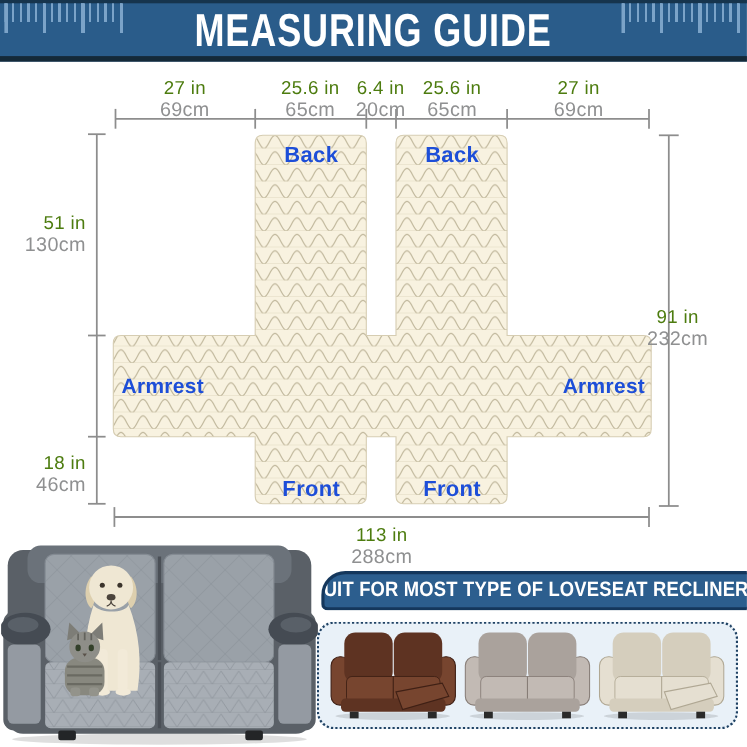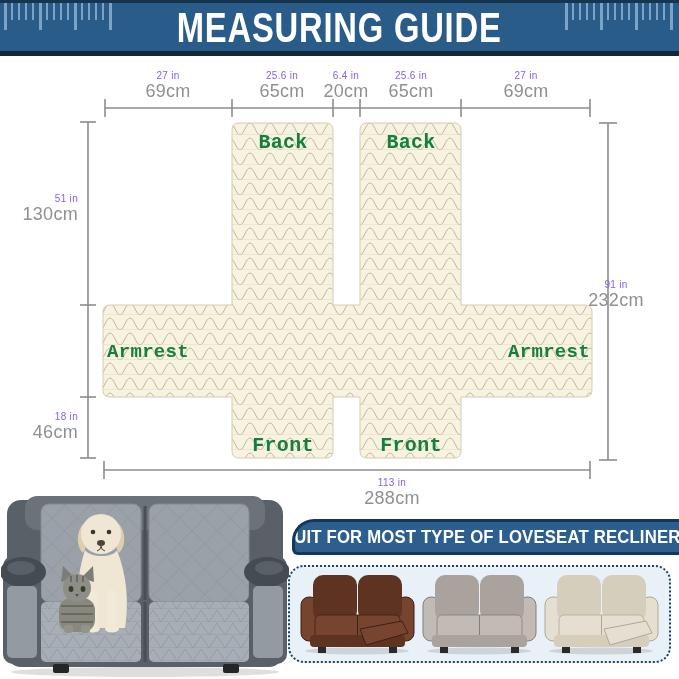--- a/index.html
+++ b/index.html
@@ -16,26 +16,26 @@
   .hdr h1 span{display:inline-block;transform:scaleX(.78);letter-spacing:1px;}
   .ruler{position:absolute;top:3px;width:110px;height:28px;}
   .ruler.left{left:4px;}
   .ruler.right{right:4px;}
   .ruler .short,.ruler .long{position:absolute;left:0;top:0;width:100%;}
   .ruler .short{height:17px;background:repeating-linear-gradient(90deg,#7ba3c8 0 2px,transparent 2px 7px);}
   .ruler .long{height:27px;background:repeating-linear-gradient(90deg,#7ba3c8 0 3px,transparent 3px 35px);}
   
   .diagram-svg{position:absolute;left:0;top:0;}
   .mlabel{position:absolute;line-height:1.12;text-align:center;white-space:nowrap;}
-  .mlabel .in-val{font-size:10px;color:#8b5cf6;letter-spacing:.3px;}
+  .mlabel .in-val{font-size:17px;color:#4d7c0f;letter-spacing:.3px;}
   .mlabel .cm-val{font-size:18px;color:#8f9091;letter-spacing:.3px;}
   .mlabel.centered{transform:translateX(-50%);}
   .mlabel.rightalign{text-align:right;width:70px;}
-  .plabel{position:absolute;transform:translate(-50%,-50%);font-weight:bold;color:#15803d;
-    font-size:20px;letter-spacing:.3px;white-space:nowrap;font-family:Liberation Mono, monospace;}
+  .plabel{position:absolute;transform:translate(-50%,-50%);font-weight:bold;color:#1d4ed8;
+    font-size:20px;letter-spacing:.3px;white-space:nowrap;}
   .plabel.arm{font-size:19px;}
   
   .photo-wrap{position:absolute;left:1px;top:492px;width:288px;height:187px;}
   .banner{position:absolute;left:292px;top:519px;width:387px;height:36px;box-sizing:border-box;
     background:#2c5e8e;border:3px solid #14375c;border-right:none;border-radius:22px 0 0 6px;
     display:flex;align-items:center;justify-content:center;overflow:hidden;}
   .banner span{display:inline-block;color:#fff;font-weight:bold;font-size:19px;white-space:nowrap;
     transform:scaleX(.88);letter-spacing:.2px;}
   .recliner-panel{position:absolute;left:288px;top:565px;width:383px;height:98px;box-sizing:border-box;
     background:#e9f1f8;border:2px dotted #1f4264;border-radius:16px;
@@ -125,21 +125,21 @@
   <div class="mlabel rightalign" style="right:601px;top:411px;">
     <div class="in-val">18 in</div>
     <div class="cm-val">46cm</div>
   </div>
 
   <div class="mlabel" style="left:588px;top:279px;width:56px;">
     <div class="in-val">91 in</div>
     <div class="cm-val">232cm</div>
   </div>
 
-  <div class="mlabel centered" style="left:347px;top:477px;margin-left:45px;">
+  <div class="mlabel centered" style="left:347px;top:477px;">
     <div class="in-val">113 in</div>
     <div class="cm-val">288cm</div>
   </div>
 
   <div class="plabel" style="left:283px;top:142px;">Back</div>
   <div class="plabel" style="left:411px;top:142px;">Back</div>
   <div class="plabel arm" style="left:148px;top:352px;">Armrest</div>
   <div class="plabel arm" style="left:549px;top:352px;">Armrest</div>
   <div class="plabel" style="left:283px;top:445px;">Front</div>
   <div class="plabel" style="left:411px;top:445px;">Front</div>

